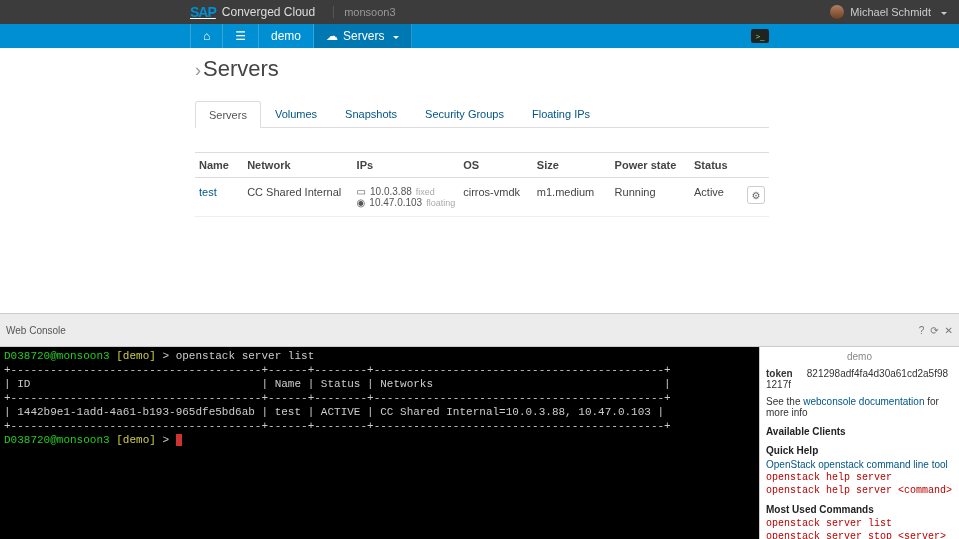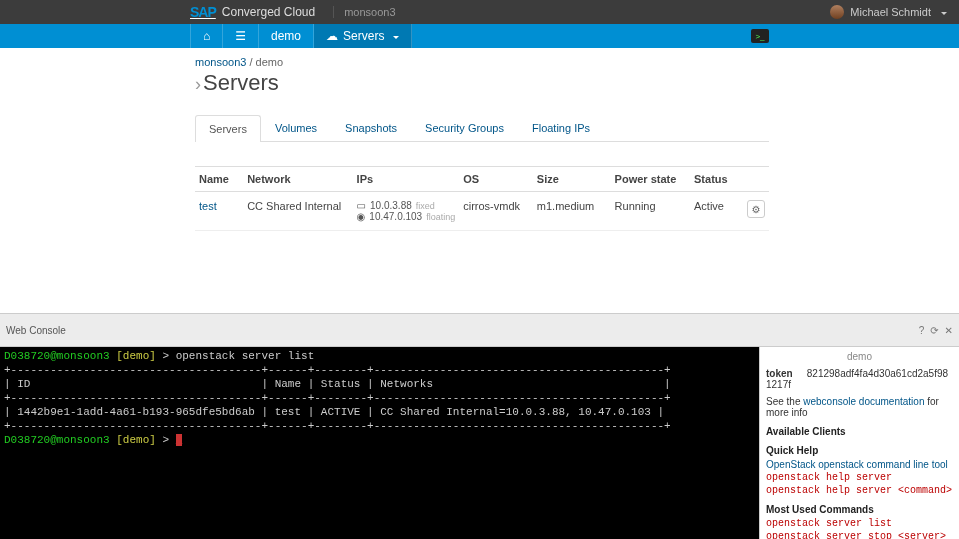--- a/index.html
+++ b/index.html
@@ -89,24 +89,20 @@
     <span>☁</span>
     <span>Servers</span>
     <span class="caret-down"></span>
   </div>
   <div class="nav-right">
     <div class="terminal-btn">&gt;_</div>
   </div>
 </div>
 
 <div class="content">
-  <div class="breadcrumb">
-    <a href="#">monsoon3</a> /
-    <span>demo</span>
-  </div>
   <div class="page-head-row">
     <h1 class="page-title"><span class="chev">›</span><span>Servers</span></h1>
   </div>
 
   <div class="tabs">
     <div class="tab active">Servers</div>
     <div class="tab">Volumes</div>
     <div class="tab">Snapshots</div>
     <div class="tab">Security Groups</div>
     <div class="tab">Floating IPs</div>

